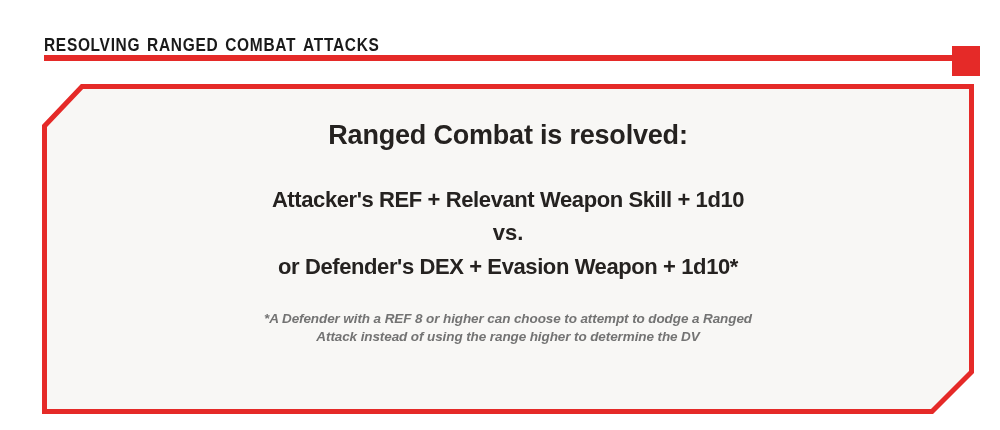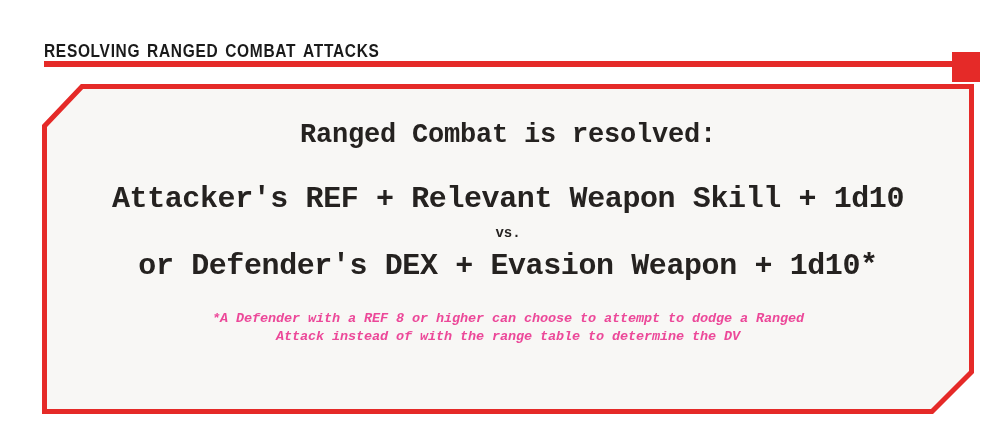--- a/index.html
+++ b/index.html
@@ -14,21 +14,21 @@
     position: relative;
     overflow: hidden;
     font-family: "Liberation Sans", sans-serif;
     -webkit-font-smoothing: antialiased;
   }
 
   
   #section-header {
     position: absolute;
     left: 44px;
-    top: 34px;
+    top: 28px;
     width: 936px;
     height: 52px;
   }
   #section-header-title {
     position: absolute;
     left: 0;
     top: 0;
     margin: 0;
     font-family: "Liberation Sans Narrow", "Liberation Sans", sans-serif;
     font-weight: 700;
@@ -78,55 +78,54 @@
   #callout-content {
     position: absolute;
     left: 0;
     top: 0;
     width: 932px;
     height: 330px;
     box-sizing: border-box;
     padding: 22px 40px 16px 40px;
     text-align: center;
     color: #252220;
-    font-family: Liberation Mono, monospace;
   }
 
   .lede {
     font-weight: 700;
     font-size: 27px;
     line-height: 34px;
     letter-spacing: -0.2px;
     margin: 12px 0 0 0;
   }
 
   .formula-block {
     margin-top: 30px;
   }
   .formula-line {
     font-weight: 700;
-    font-size: 30px;
+    font-size: 22px;
     line-height: 35px;
     letter-spacing: -0.4px;
     white-space: nowrap;
   }
   .formula-line.vs {
-    font-size: 14px;
+    font-size: 22px;
     line-height: 32px;
     letter-spacing: 0;
   }
 
   .footnote {
     margin-top: 26px;
     font-weight: 700;
     font-style: italic;
     font-size: 13.5px;
     line-height: 18px;
     letter-spacing: -0.1px;
-    color: #ec4899;
+    color: #737373;
   }
   .footnote div { white-space: nowrap; }
 </style>
 </head>
 <body>
 
 <div id="section-header">
   <h1 id="section-header-title">Resolving Ranged Combat Attacks</h1>
   <div id="header-rule"></div>
   <div id="header-end-block"></div>
@@ -144,17 +143,17 @@
     <p class="lede">Ranged Combat is resolved:</p>
 
     <div class="formula-block">
       <div class="formula-line">Attacker's REF + Relevant Weapon Skill + 1d10</div>
       <div class="formula-line vs">vs.</div>
       <div class="formula-line">or Defender's DEX + Evasion Weapon + 1d10*</div>
     </div>
 
     <div class="footnote">
       <div>*A Defender with a REF 8 or higher can choose to attempt to dodge a Ranged</div>
-      <div>Attack instead of with the range table to determine the DV</div>
+      <div>Attack instead of using the range higher to determine the DV</div>
     </div>
 
   </div>
 </div>
 
 </body></html>

